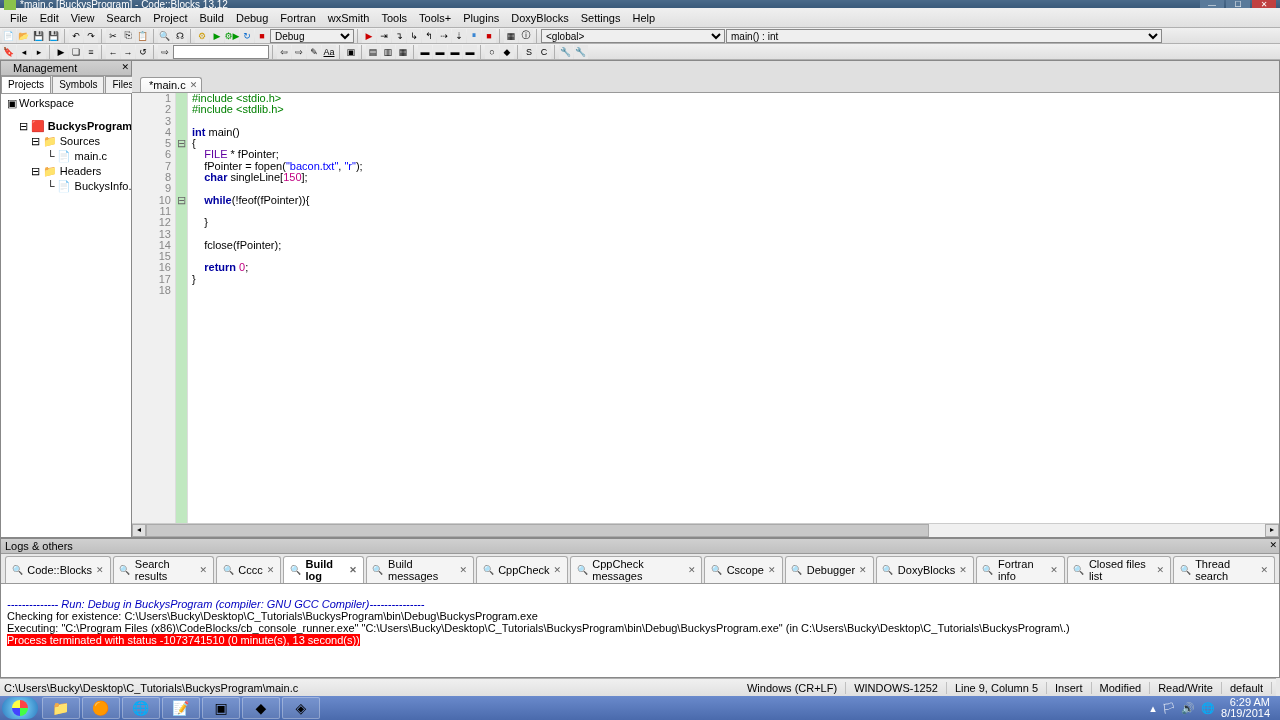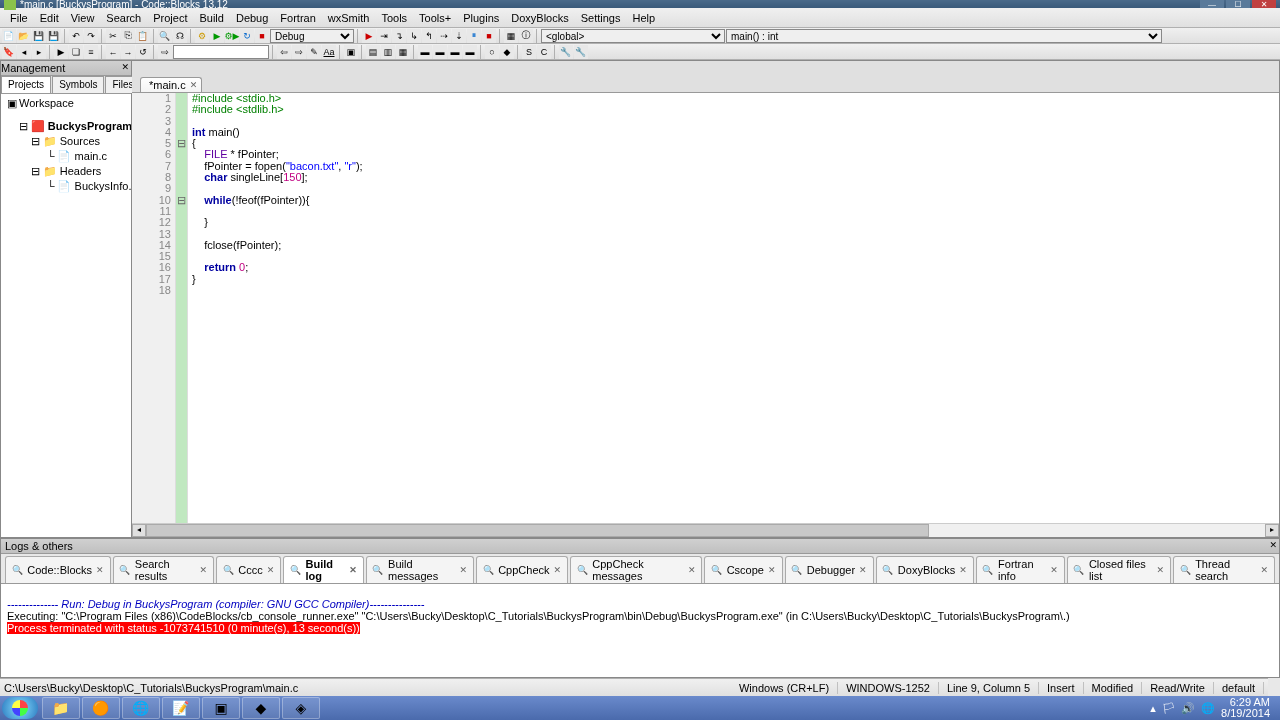--- a/index.html
+++ b/index.html
@@ -17,21 +17,21 @@
 
 .toolbar { height: 16px; background: linear-gradient(#f0f0f0, #e0e0e0); border-bottom: 1px solid #b0b0b0; display: flex; align-items: center; padding: 0 2px; gap: 1px; }
 .toolbar .btn { width: 14px; height: 14px; background: #e8e8e8; border: 1px solid transparent; display: inline-flex; align-items: center; justify-content: center; font-size: 9px; cursor: pointer; }
 .toolbar .sep { width: 2px; height: 14px; border-left: 1px solid #b0b0b0; margin: 0 2px; }
 .toolbar select { height: 14px; font-size: 10px; border: 1px solid #888; }
 .toolbar input { height: 14px; font-size: 10px; border: 1px solid #888; }
 
 .main-pane { position: absolute; top: 60px; bottom: 182px; left: 0; right: 0; display: flex; }
 
 .mgmt-panel { width: 132px; background: #f4f4f4; border: 1px solid #888; display: flex; flex-direction: column; }
-.mgmt-title { background: linear-gradient(#d0d0d0, #c0c0c0); padding: 1px 0; font-size: 10px; border-bottom: 1px solid #999; position: relative; }
+.mgmt-title { background: linear-gradient(#d0d0d0, #c0c0c0); padding: 1px 12px; font-size: 10px; border-bottom: 1px solid #999; position: relative; }
 .mgmt-close { position: absolute; right: 2px; top: 1px; font-size: 9px; cursor: pointer; }
 .mgmt-tabs { display: flex; background: #e0e0e0; border-bottom: 1px solid #999; }
 .mgmt-tab { padding: 2px 6px; font-size: 10px; background: #f0f0f0; border: 1px solid #999; border-bottom: none; margin-right: 1px; cursor: pointer; }
 .mgmt-tab.active { background: #fff; }
 .tree { flex: 1; background: #fff; padding: 2px; font-size: 10px; overflow: auto; }
 .tree-item { padding: 1px 0 1px 4px; white-space: nowrap; cursor: pointer; }
 .tree-indent1 { padding-left: 16px; margin-top: 8px; }
 .tree-indent2 { padding-left: 28px; }
 .tree-indent3 { padding-left: 44px; }
 .tree-icon { display: inline-block; width: 12px; }
@@ -62,21 +62,21 @@
 .logs-close { position: absolute; right: 2px; top: 1px; font-size: 9px; cursor: pointer; }
 .logs-tabs { display: flex; background: #e8e8e8; padding: 2px 4px 0 4px; border-bottom: 1px solid #999; gap: 2px; overflow: hidden; }
 .logs-tab { background: #f4f4f4; border: 1px solid #aaa; border-bottom: none; padding: 1px 6px; font-size: 10px; display: flex; align-items: center; gap: 4px; cursor: pointer; border-radius: 3px 3px 0 0; }
 .logs-tab.active { background: #fff; font-weight: bold; }
 .logs-tab .ico { font-size: 9px; color: #888; }
 .logs-tab .x { font-size: 9px; color: #666; }
 .logs-body { flex: 1; font-family: 'Courier New', monospace; font-size: 10px; padding: 2px 6px; overflow: auto; line-height: 12px; }
 .logs-body .blue { color: #0000c0; font-style: italic; }
 .logs-body .red { background: #ff0000; color: #fff; }
 
-.statusbar { position: absolute; left: 0; right: 12px; bottom: 24px; height: 18px; background: linear-gradient(#f0f0f0, #e0e0e0); border-top: 1px solid #b0b0b0; display: flex; align-items: center; padding: 0 4px; font-size: 10px; }
+.statusbar { position: absolute; left: 0; right: 4px; bottom: 24px; height: 18px; background: linear-gradient(#f0f0f0, #e0e0e0); border-top: 1px solid #b0b0b0; display: flex; align-items: center; padding: 0 4px; font-size: 10px; }
 .statusbar .cell { padding: 0 8px; border-right: 1px solid #c0c0c0; }
 .statusbar .spacer { flex: 1; }
 
 .taskbar { position: absolute; left: 0; right: 0; bottom: 0; height: 24px; background: linear-gradient(#6a8acc, #4a6aac); display: flex; align-items: center; padding: 0 2px; }
 .start { width: 36px; height: 22px; background: radial-gradient(circle, #8ae0ff, #2a7ac0); border-radius: 11px; margin-right: 4px; display: flex; align-items: center; justify-content: center; }
 .start-orb { width: 16px; height: 16px; background: conic-gradient(#f44 0 25%, #4f4 0 50%, #44f 0 75%, #ff4 0); border-radius: 50%; }
 .task { width: 38px; height: 22px; border: 1px solid rgba(255,255,255,0.3); margin-right: 2px; display: flex; align-items: center; justify-content: center; font-size: 14px; border-radius: 2px; background: rgba(255,255,255,0.1); }
 .tray { margin-left: auto; display: flex; align-items: center; gap: 6px; color: #fff; font-size: 10px; padding-right: 8px; }
 .tray .ic { font-size: 11px; }
 .clock { text-align: right; line-height: 11px; }
@@ -344,20 +344,21 @@
       </div>
       <div class="logs-tab">
         <span class="ico">🔍</span>
         <span>Thread search</span>
         <span class="x">✕</span>
       </div>
     </div>
   <div class="logs-body">
     <br>
     <div class="blue">-------------- Run: Debug in BuckysProgram (compiler: GNU GCC Compiler)---------------</div>
+    <div>Checking for existence: C:\Users\Bucky\Desktop\C_Tutorials\BuckysProgram\bin\Debug\BuckysProgram.exe</div>
     <div>Executing: "C:\Program Files (x86)\CodeBlocks/cb_console_runner.exe" "C:\Users\Bucky\Desktop\C_Tutorials\BuckysProgram\bin\Debug\BuckysProgram.exe"  (in C:\Users\Bucky\Desktop\C_Tutorials\BuckysProgram\.)</div>
     <div><span class="red">Process terminated with status -1073741510 (0 minute(s), 13 second(s))</span></div>
   </div>
 </div>
 
 <div class="statusbar">
   <span>C:\Users\Bucky\Desktop\C_Tutorials\BuckysProgram\main.c</span>
   <span class="spacer"></span>
   <span class="cell">Windows (CR+LF)</span>
   <span class="cell">WINDOWS-1252</span>

